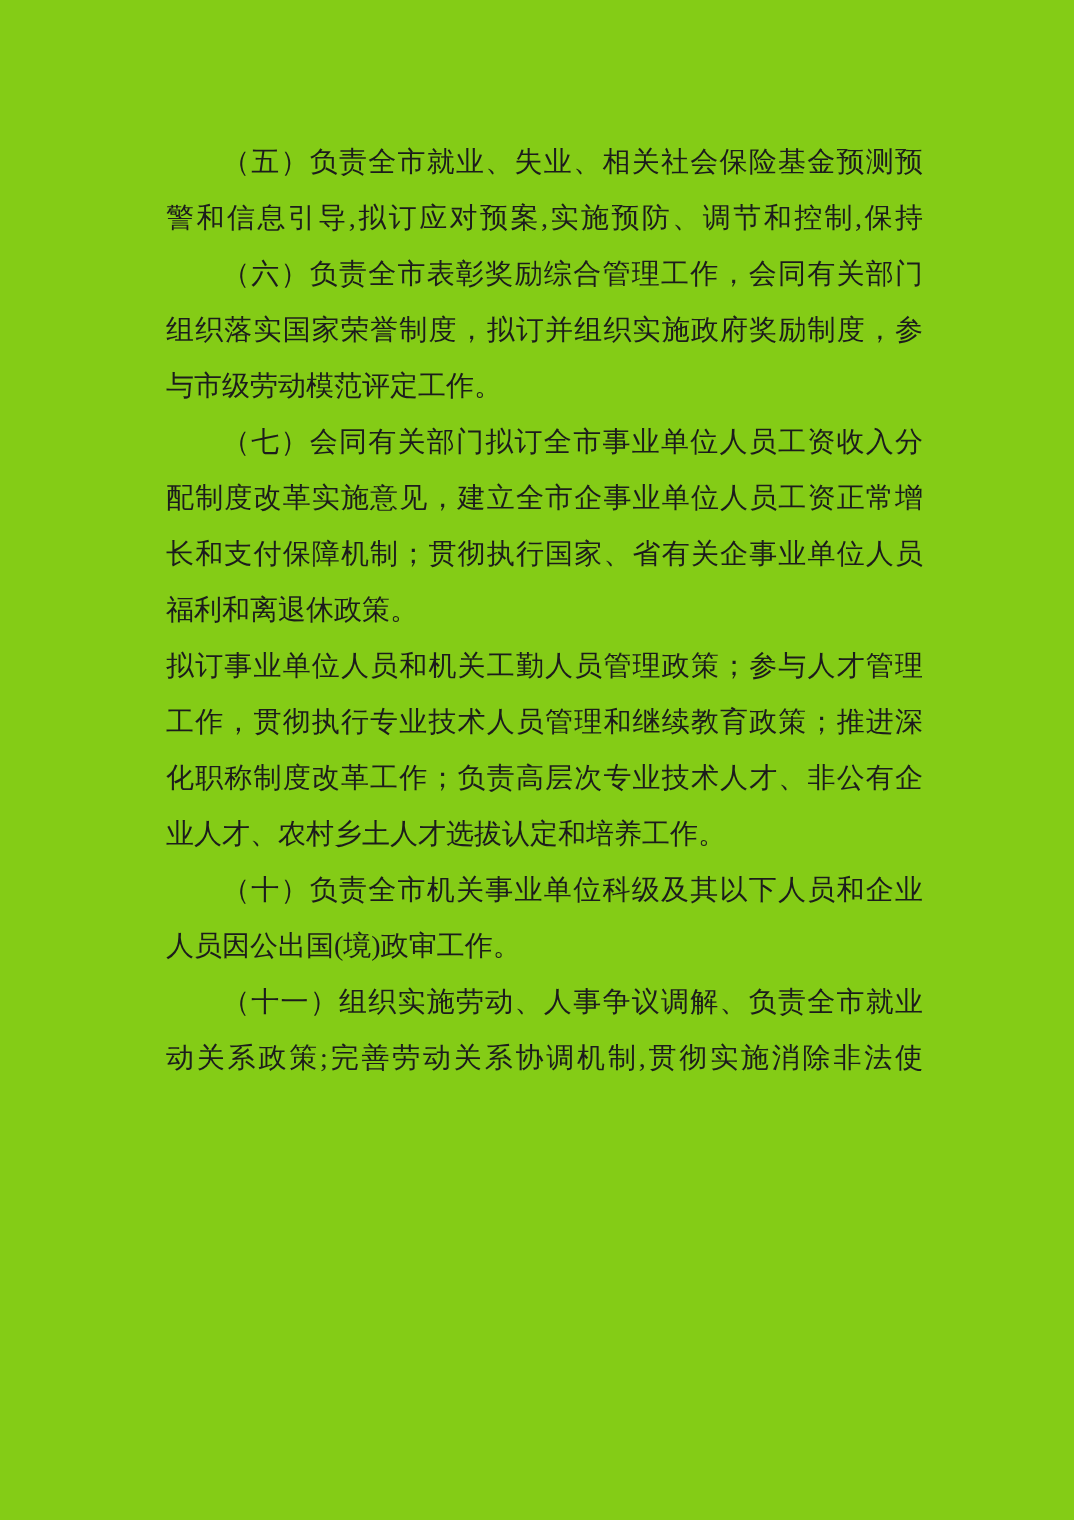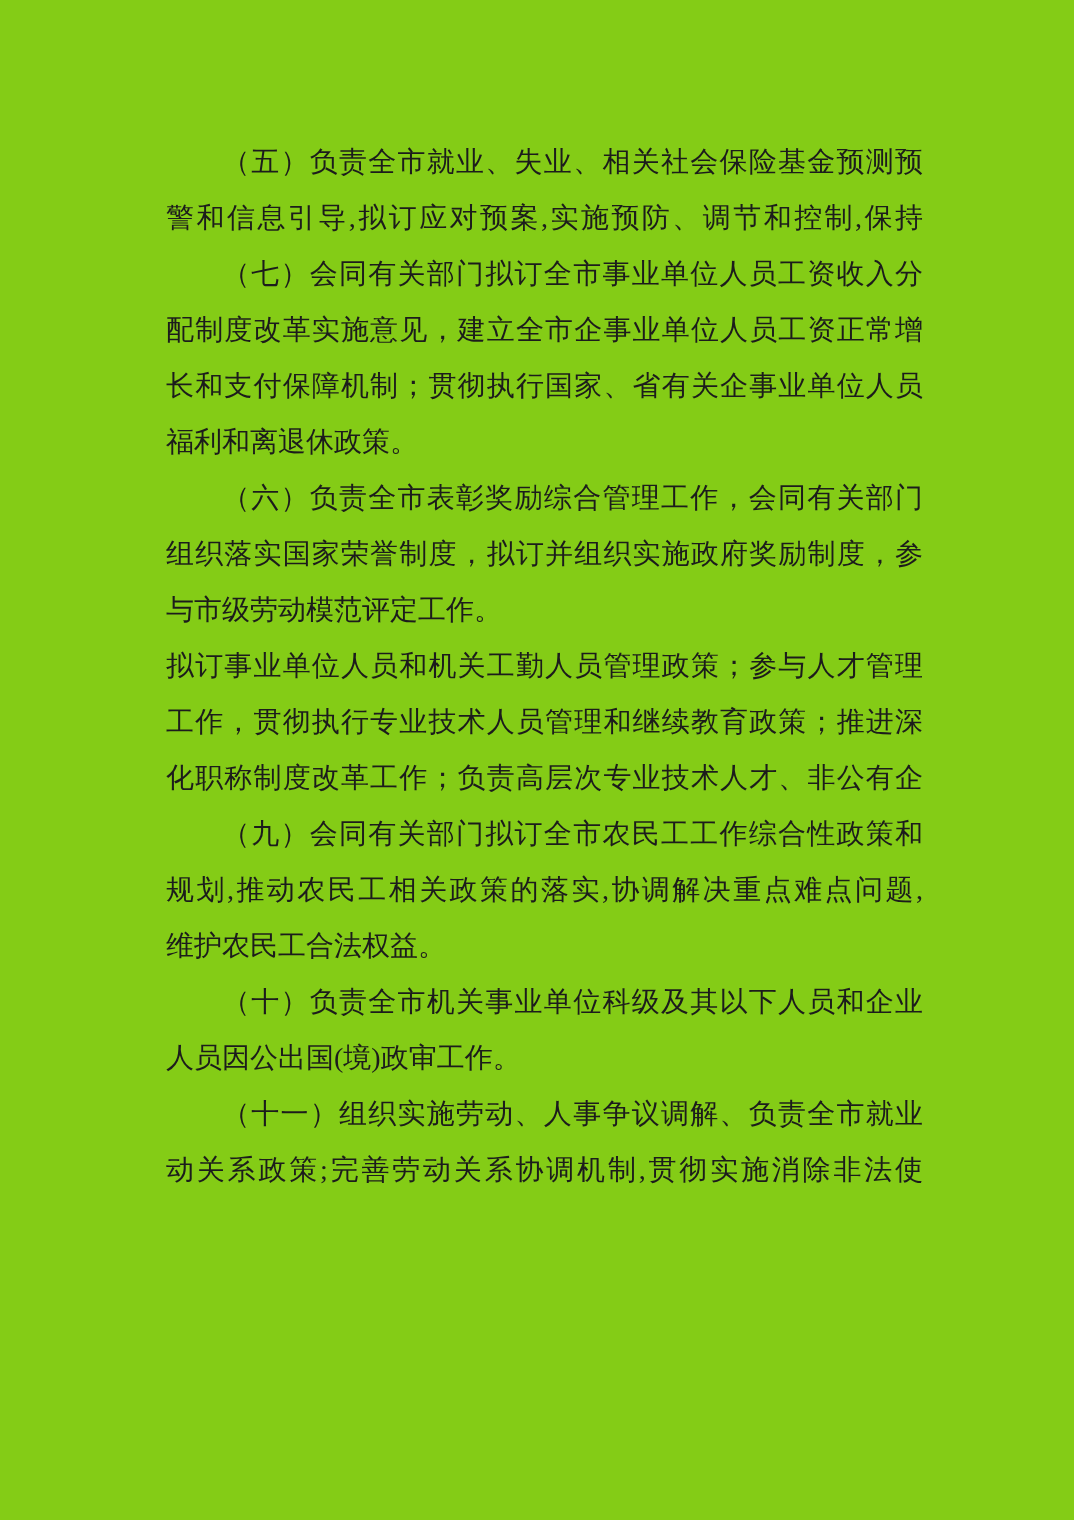--- a/index.html
+++ b/index.html
@@ -43,39 +43,35 @@
 </head>
 <body>
 
 <div class="page">
   <div class="text-block" id="text-block" style="color: rgb(28, 28, 28);">
       <div class="para">
         <div class="line first">（五）负责全市就业、失业、相关社会保险基金预测预</div>
         <div class="line">警和信息引导,拟订应对预案,实施预防、调节和控制,保持</div>
       </div>
       <div class="para">
+        <div class="line first">（六）负责全市表彰奖励综合管理工作，会同有关部门</div>
+        <div class="line">组织落实国家荣誉制度，拟订并组织实施政府奖励制度，参</div>
+        <div class="line end">与市级劳动模范评定工作。</div>
+      </div>
+      <div class="para">
         <div class="line first">（七）会同有关部门拟订全市事业单位人员工资收入分</div>
         <div class="line">配制度改革实施意见，建立全市企事业单位人员工资正常增</div>
         <div class="line">长和支付保障机制；贯彻执行国家、省有关企事业单位人员</div>
         <div class="line end">福利和离退休政策。</div>
       </div>
       <div class="para">
-        <div class="line first">（六）负责全市表彰奖励综合管理工作，会同有关部门</div>
-        <div class="line">组织落实国家荣誉制度，拟订并组织实施政府奖励制度，参</div>
-        <div class="line end">与市级劳动模范评定工作。</div>
-      </div>
-      <div class="para">
         <div class="line">拟订事业单位人员和机关工勤人员管理政策；参与人才管理</div>
         <div class="line">工作，贯彻执行专业技术人员管理和继续教育政策；推进深</div>
         <div class="line">化职称制度改革工作；负责高层次专业技术人才、非公有企</div>
-      </div>
-      <div class="para">
-        <div class="line first">（九）会同有关部门拟订全市农民工工作综合性政策和</div>
-        <div class="line">规划,推动农民工相关政策的落实,协调解决重点难点问题,</div>
-        <div class="line end">维护农民工合法权益。</div>
+        <div class="line end">业人才、农村乡土人才选拔认定和培养工作。</div>
       </div>
       <div class="para">
         <div class="line first">（十）负责全市机关事业单位科级及其以下人员和企业</div>
         <div class="line end">人员因公出国(境)政审工作。</div>
       </div>
       <div class="para">
         <div class="line first">（十一）组织实施劳动、人事争议调解、负责全市就业</div>
         <div class="line">动关系政策;完善劳动关系协调机制,贯彻实施消除非法使</div>
       </div>
     </div>

